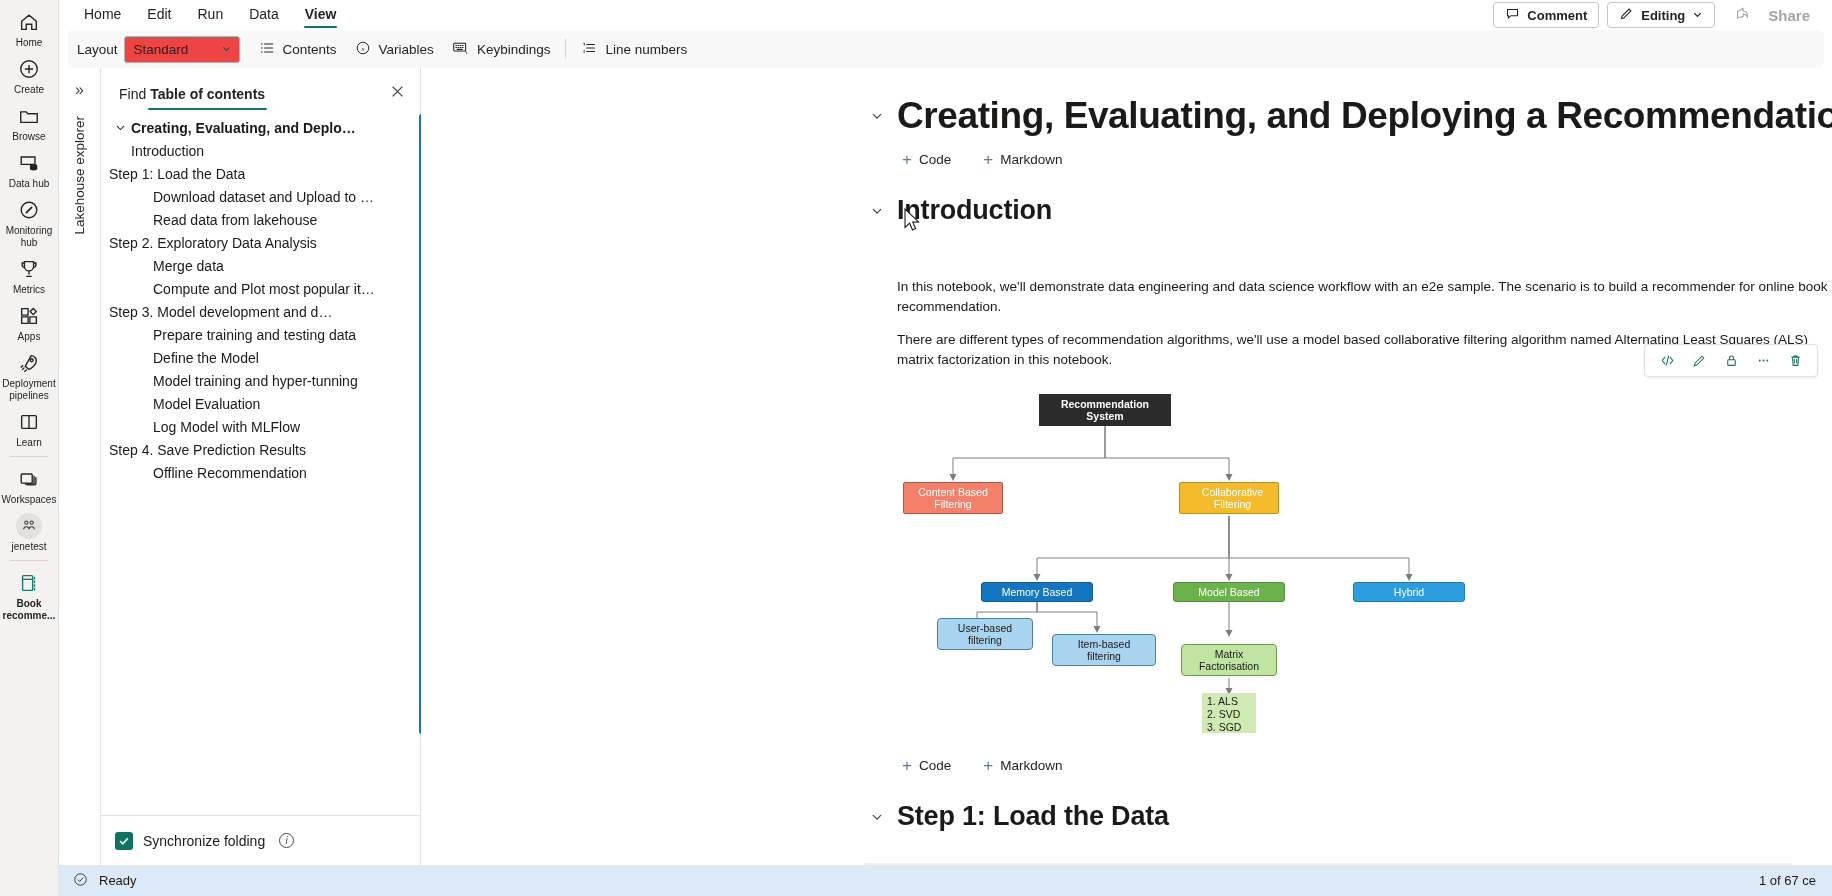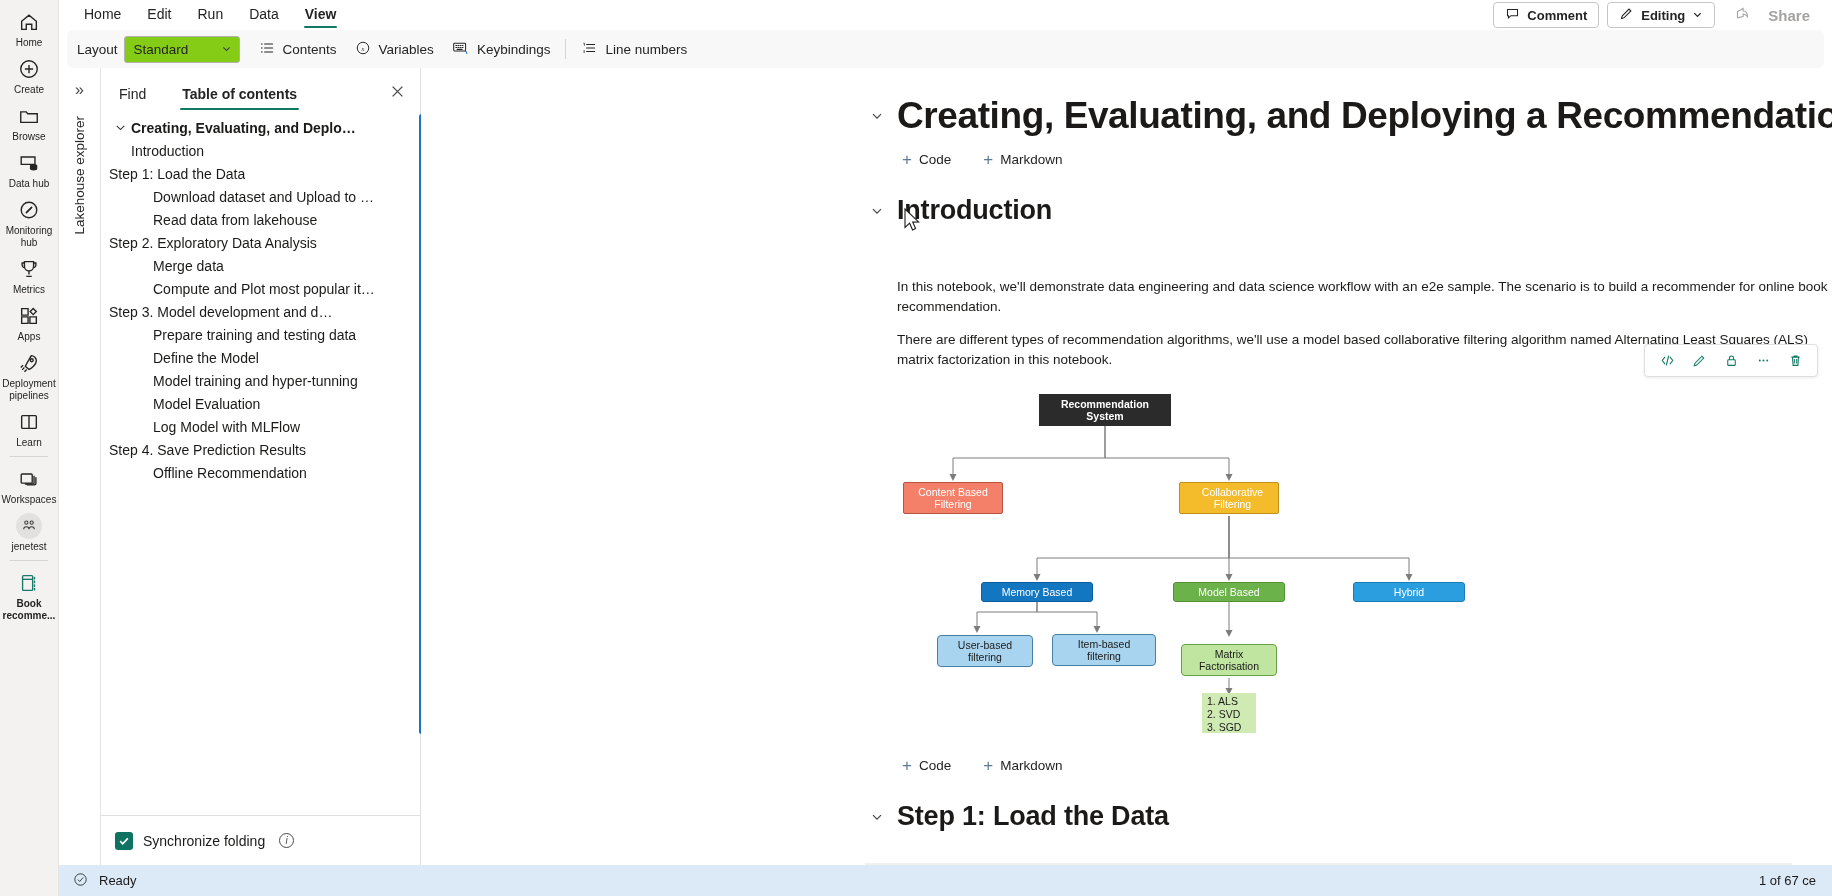--- a/index.html
+++ b/index.html
@@ -84,21 +84,21 @@
     border-radius: 6px;
     margin: 0 8px 0 8px;
     display: flex; align-items: center;
     padding: 0 10px; 
     flex: 0 0 38px;
     position: relative;
   }
   .rb-label { font-size: 13.5px; color: #242424; margin-right: 6px; }
   .rb-select {
     height: 27px; min-width: 116px;
-    border: 1px solid #b3b0ad; border-radius: 3px; background: #84cc16;
+    border: 1px solid #b3b0ad; border-radius: 3px; background: #ef4444;
     font-size: 13.5px; color: #242424;
     display: flex; align-items: center; justify-content: space-between;
     padding: 0 7px 0 9px; cursor: pointer;
   }
   .rb-item {
     display: flex; align-items: center; gap: 8px;
     height: 28px; padding: 0 9px; border-radius: 4px;
     font-size: 13.5px; color: #242424; cursor: pointer; white-space: nowrap;
   }
   .rb-divider { width: 1px; height: 20px; background: #d6d4d2; margin: 0 6px; }
@@ -128,21 +128,21 @@
     position: relative;
   }
   .toc-head {
     display: flex; align-items: flex-end; padding: 10px 10px 0 16px;
     position: relative; flex: 0 0 auto;
   }
   .toc-tab {
     font-size: 14px; color: #242424; padding: 3px 2px 10px 2px;
     cursor: pointer; position: relative; white-space: nowrap;
   }
-  .toc-tab.active { font-weight: 700; margin-left: 32px; }
+  .toc-tab.active { font-weight: 700; }
   .toc-tab.active::after {
     content:""; position: absolute; left: 0; right: 0; bottom: 2px;
     height: 2.5px; background: #107865; border-radius: 2px;
   }
   .toc-close {
     margin-left: auto; width: 26px; height: 26px; display: flex;
     align-items: center; justify-content: center; cursor: pointer;
     color: #555; font-size: 16px; margin-bottom: 8px;
   }
   .toc-list { flex: 1 1 auto; overflow: hidden; padding-top: 4px; }
@@ -652,21 +652,21 @@
               </div>
 
               <div class="node" style="left:276px; top:198px; width:112px; height:20px; background:#6cb24a; color:#fff; border:1.3px solid #54903a; border-radius:3px;">
                 <span>Model Based</span>
               </div>
 
               <div class="node" style="left:456px; top:198px; width:112px; height:20px; background:#2b9ee0; color:#fff; border:1.3px solid #1d7bb3; border-radius:3px;">
                 <span>Hybrid</span>
               </div>
 
-              <div class="node" style="left:40px; top:251px; width:96px; height:32px; background:#a9d4ef; color:#1b1a19; border:1.3px solid #4a7fa5; border-radius:4px;">
+              <div class="node" style="left:40px; top:234px; width:96px; height:32px; background:#a9d4ef; color:#1b1a19; border:1.3px solid #4a7fa5; border-radius:4px;">
                 <span style="white-space:pre-line">User-based
 filtering</span>
               </div>
 
               <div class="node" style="left:155px; top:250px; width:104px; height:32px; background:#a9d4ef; color:#1b1a19; border:1.3px solid #4a7fa5; border-radius:4px;">
                 <span style="white-space:pre-line">Item-based
 filtering</span>
               </div>
 
               <div class="node" style="left:284px; top:260px; width:96px; height:32px; background:#bfe5a0; color:#1b1a19; border:1.3px solid #6a9f4a; border-radius:4px;">

